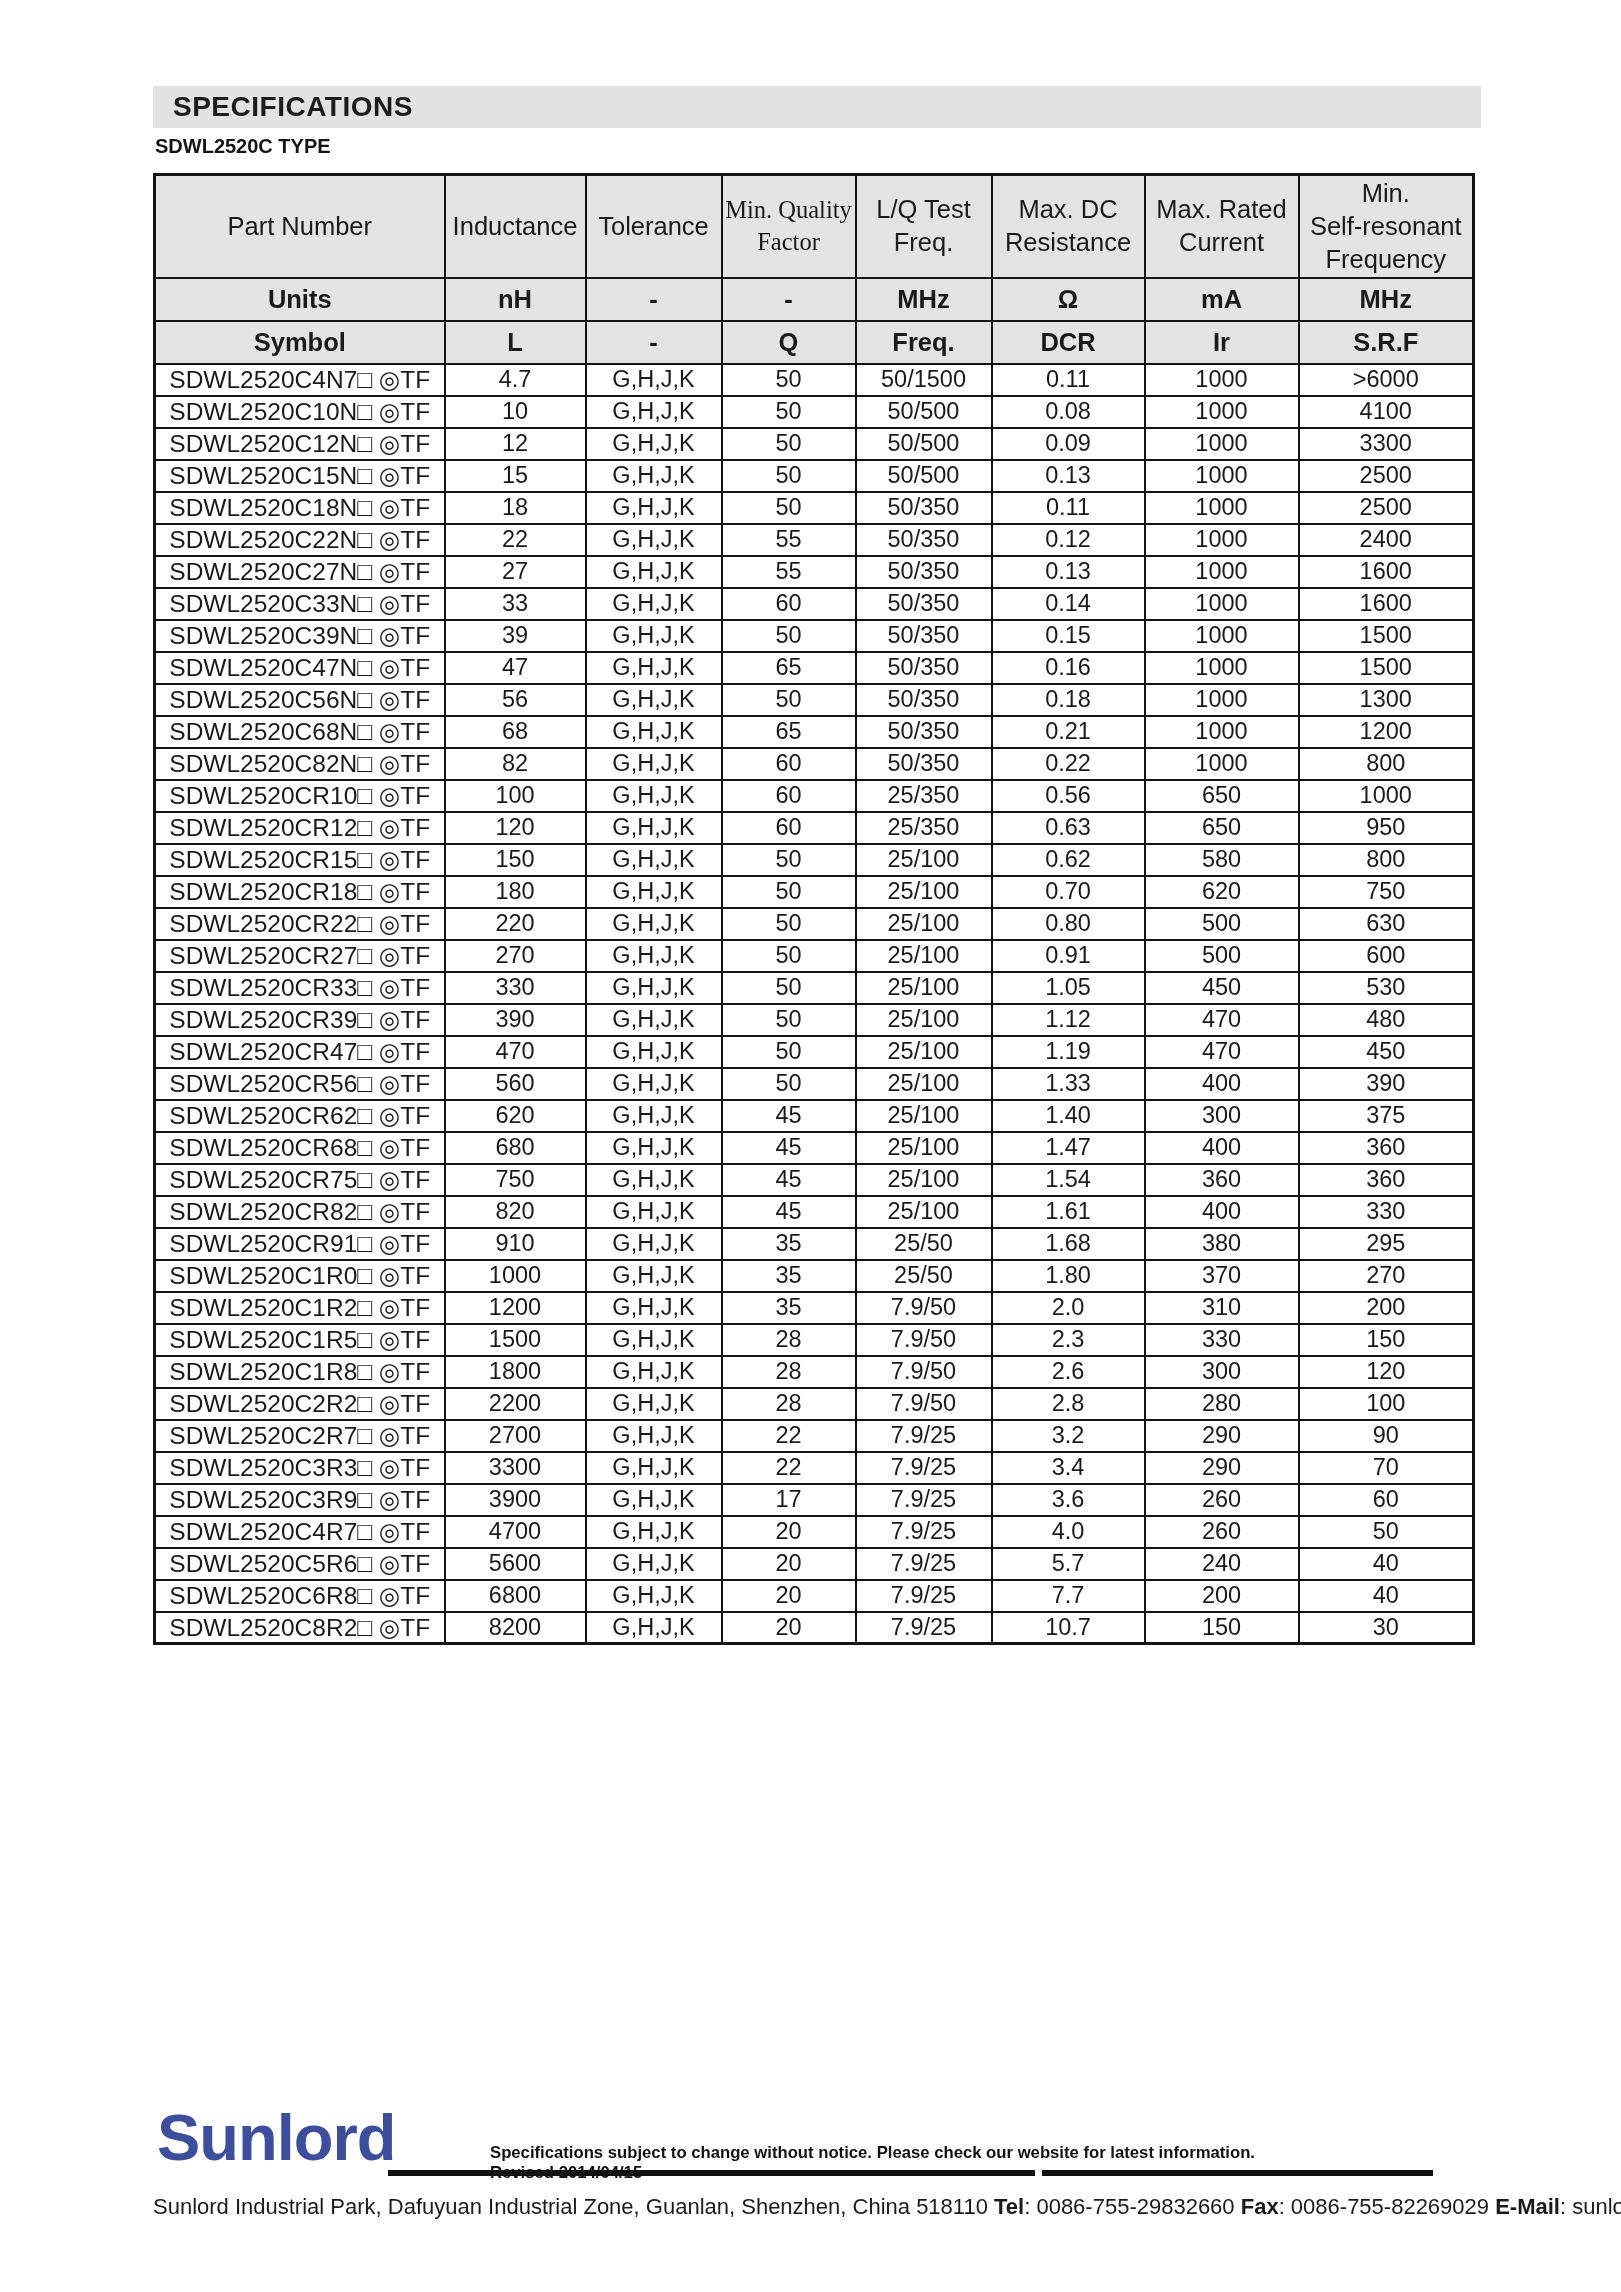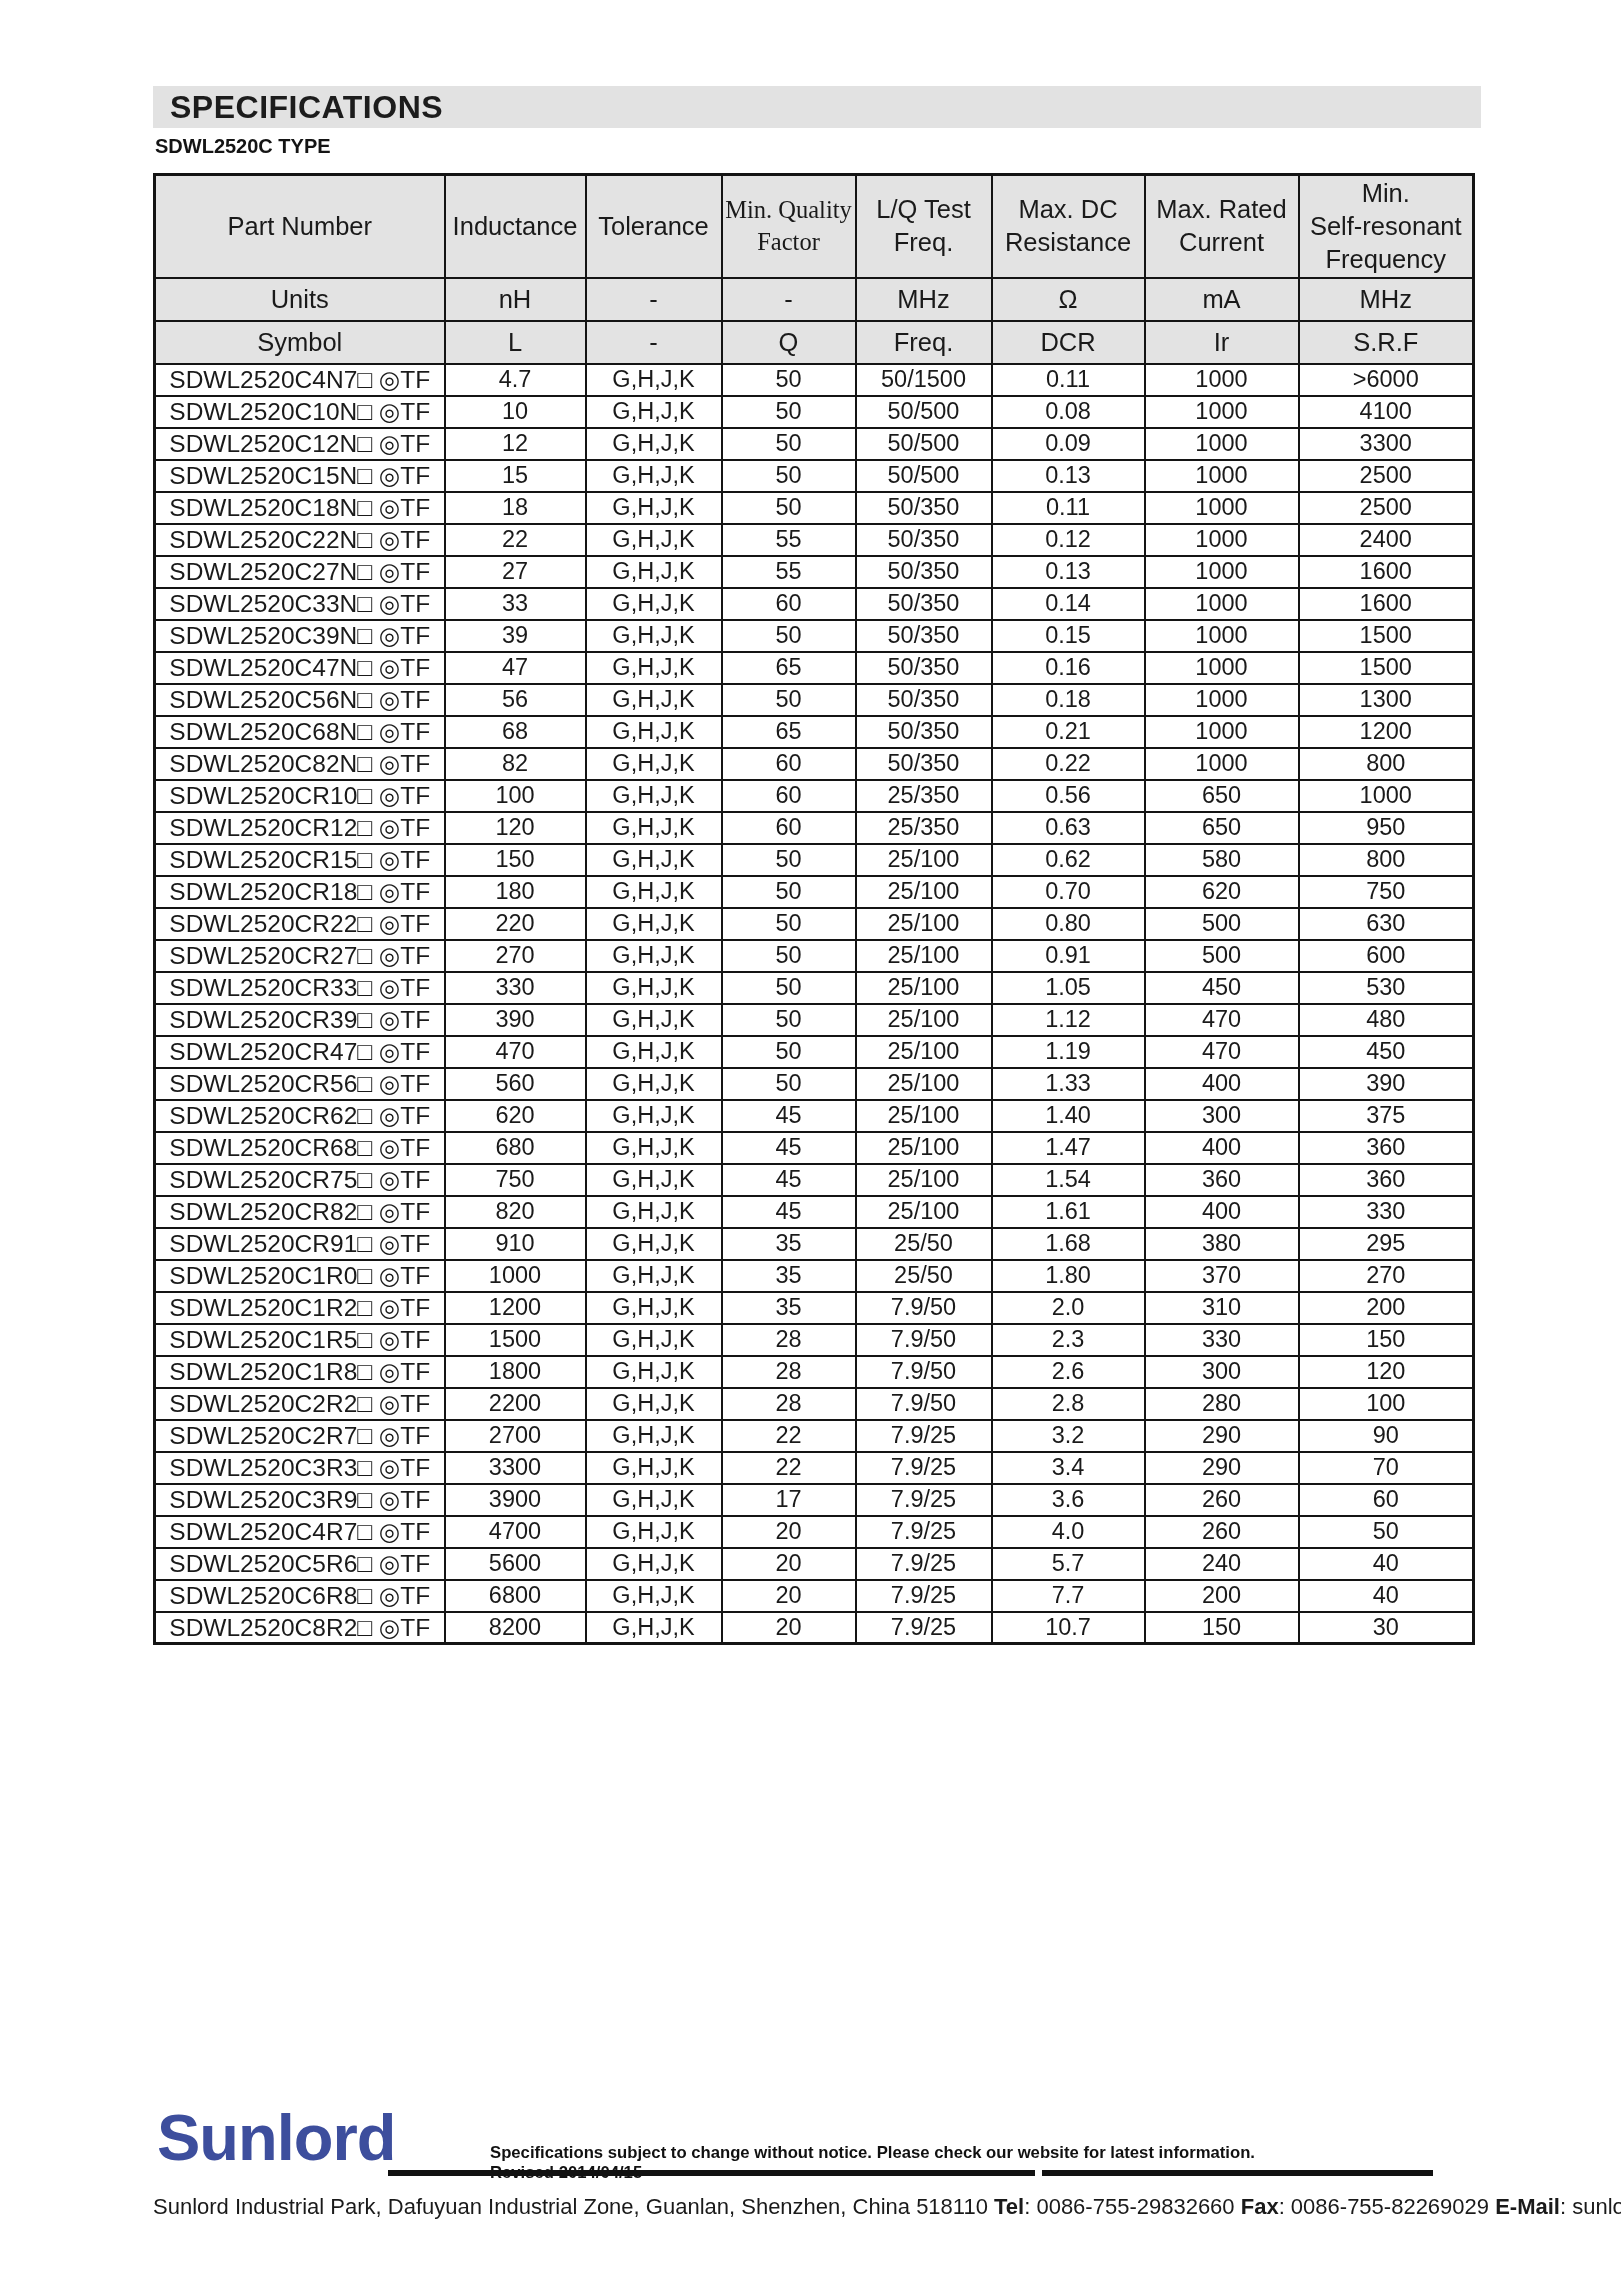--- a/index.html
+++ b/index.html
@@ -7,21 +7,21 @@
   body {
     width:1621px; height:2293px; position:relative;
     background:#ffffff; color:#1a1a1a;
     font-family:"Liberation Sans","DejaVu Sans",sans-serif;
   }
   .spec-bar {
     position:absolute; left:153px; top:86px; width:1328px; height:42px;
     background:#e2e2e2; display:flex; align-items:center;
   }
   .spec-bar h1 {
-    margin:0; padding-left:17px; font-size:32px; font-weight:bold;
+    margin:9px; padding-left:11px; font-size:28px; font-weight:bold;
     letter-spacing:0.5px; color:#1c1c1c;
   }
   .type-title {
     position:absolute; left:155px; top:135px; font-size:20px;
     font-weight:bold; color:#141414;
   }
   table.spec {
     position:absolute; left:153px; top:173px; width:1320px;
     border-collapse:collapse; table-layout:fixed;
     border:3.9px solid #141414;
@@ -31,21 +31,21 @@
     overflow:hidden; padding:0 2px;
   }
   .spec thead tr.main-head th {
     height:103px; background:#e3e3e3; font-weight:normal; font-size:25.5px;
     line-height:1.3; white-space:pre-line; color:#1a1a1a;
   }
   .spec thead tr.main-head th.serif {
     font-family:"Liberation Serif","DejaVu Serif",serif; font-size:24.5px;
   }
   .spec tr.units-row td, .spec tr.symbol-row td {
-    height:43px; background:#e3e3e3; font-size:25.5px;
+    height:43px; background:#e3e3e3; font-size:25.5px;font-weight:bold;
   }
   .spec tr.symbol-row td { border-bottom:2.9px solid #141414; }
   .spec tbody td { height:32px; font-size:23.5px; background:#ffffff; }
   .spec tbody td.pn { font-size:24.5px; }
 
   .logo {
     position:absolute; left:157px; top:2080px;
     font-size:65px; font-weight:bold; letter-spacing:-1px; color:#3d4e9d;margin-top:20px;
   }
   .notice-row {

